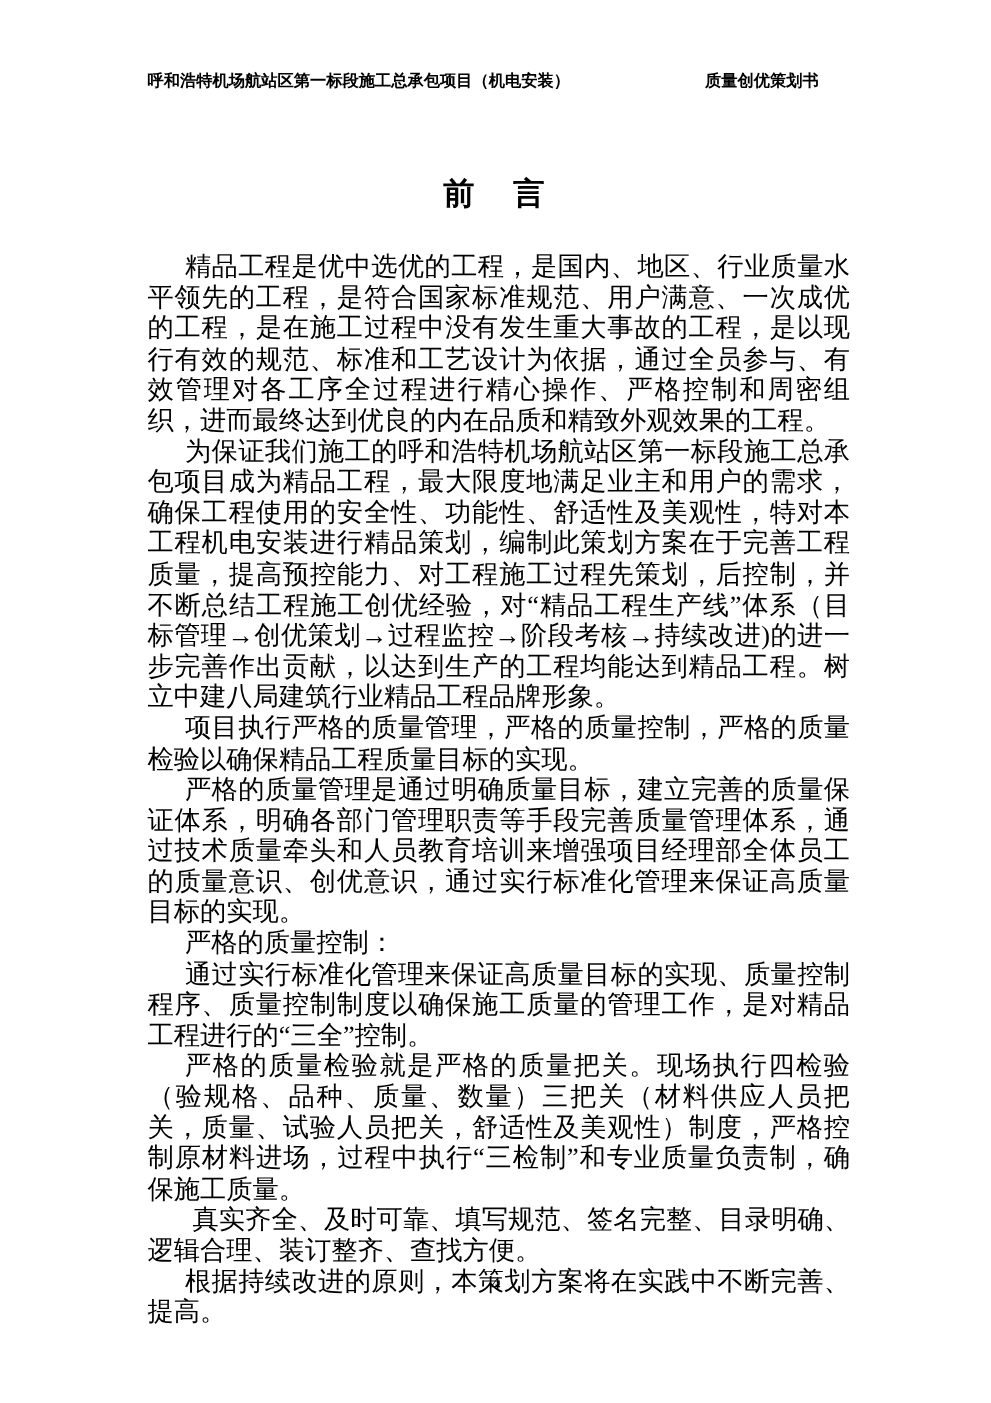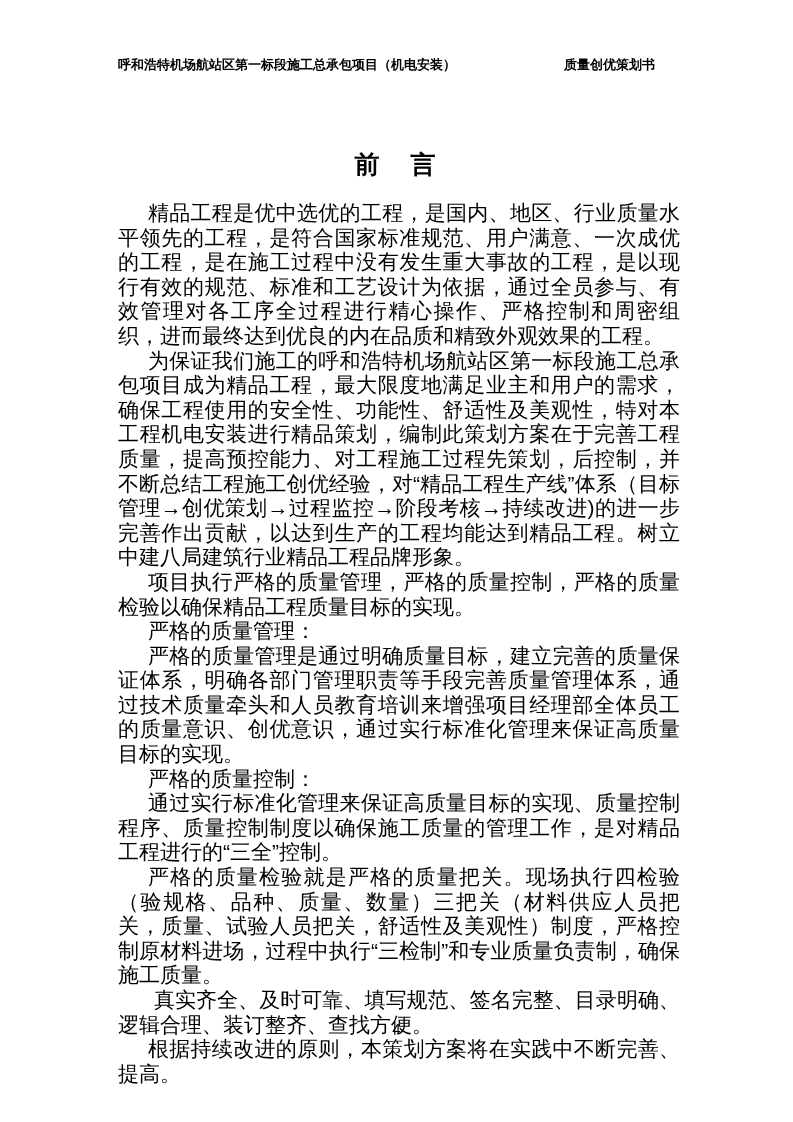--- a/index.html
+++ b/index.html
@@ -6,41 +6,41 @@
     margin: 0;
     padding: 0;
     background: #ffffff;
   }
   .page {
     position: relative;
     width: 793px;
     height: 1122px;
     background: #ffffff;
     color: #000000;
-    font-family: Liberation Sans, sans-serif;
+    font-family: Liberation Serif, serif;
     overflow: hidden;
   }
   .header {
     position: absolute;
     top: 56px;
     left: 118px;
     right: 138px;
     display: flex;
     justify-content: space-between;
     align-items: baseline;
     font-size: 13px;
     font-weight: bold;
     white-space: nowrap;
   }
   .doc-title {
     position: absolute;
     top: 134px;
     left: 0;
     right: 0;
-    margin: 14px;
+    margin: 4px;
     text-align: center;
     font-size: 25px;
     font-weight: bold;
     letter-spacing: 3px;
   }
   .content {
     position: absolute;
     top: 201px;
     left: 118px;
     width: 562px;
@@ -74,21 +74,20 @@
     <span>呼和浩特机场航站区第一标段施工总承包项目（机电安装）</span>
     <span>质量创优策划书</span>
   </div>
 
   <h1 class="doc-title">前　言</h1>
 
   <div class="content" id="paragraphs">
       <p class="para">精品工程是优中选优的工程，是国内、地区、行业质量水平领先的工程，是符合国家标准规范、用户满意、一次成优的工程，是在施工过程中没有发生重大事故的工程，是以现行有效的规范、标准和工艺设计为依据，通过全员参与、有效管理对各工序全过程进行精心操作、严格控制和周密组织，进而最终达到优良的内在品质和精致外观效果的工程。</p>
       <p class="para">为保证我们施工的呼和浩特机场航站区第一标段施工总承包项目成为精品工程，最大限度地满足业主和用户的需求，确保工程使用的安全性、功能性、舒适性及美观性，特对本工程机电安装进行精品策划，编制此策划方案在于完善工程质量，提高预控能力、对工程施工过程先策划，后控制，并不断总结工程施工创优经验，对“精品工程生产线”体系（目标管理→创优策划→过程监控→阶段考核→持续改进)的进一步完善作出贡献，以达到生产的工程均能达到精品工程。树立中建八局建筑行业精品工程品牌形象。</p>
       <p class="para">项目执行严格的质量管理，严格的质量控制，严格的质量检验以确保精品工程质量目标的实现。</p>
-      <p class="para">严格的质量管理：</p>
       <p class="para">严格的质量管理是通过明确质量目标，建立完善的质量保证体系，明确各部门管理职责等手段完善质量管理体系，通过技术质量牵头和人员教育培训来增强项目经理部全体员工的质量意识、创优意识，通过实行标准化管理来保证高质量目标的实现。</p>
       <p class="para">严格的质量控制：</p>
       <p class="para">通过实行标准化管理来保证高质量目标的实现、质量控制程序、质量控制制度以确保施工质量的管理工作，是对精品工程进行的“三全”控制。</p>
       <p class="para">严格的质量检验就是严格的质量把关。现场执行四检验（验规格、品种、质量、数量）三把关（材料供应人员把关，质量、试验人员把关，舒适性及美观性）制度，严格控制原材料进场，过程中执行“三检制”和专业质量负责制，确保施工质量。</p>
       <p class="para para-wide">真实齐全、及时可靠、填写规范、签名完整、目录明确、逻辑合理、装订整齐、查找方便。</p>
       <p class="para">根据持续改进的原则，本策划方案将在实践中不断完善、提高。</p>
     </div>
 
   <div class="page-number">4</div>
 

